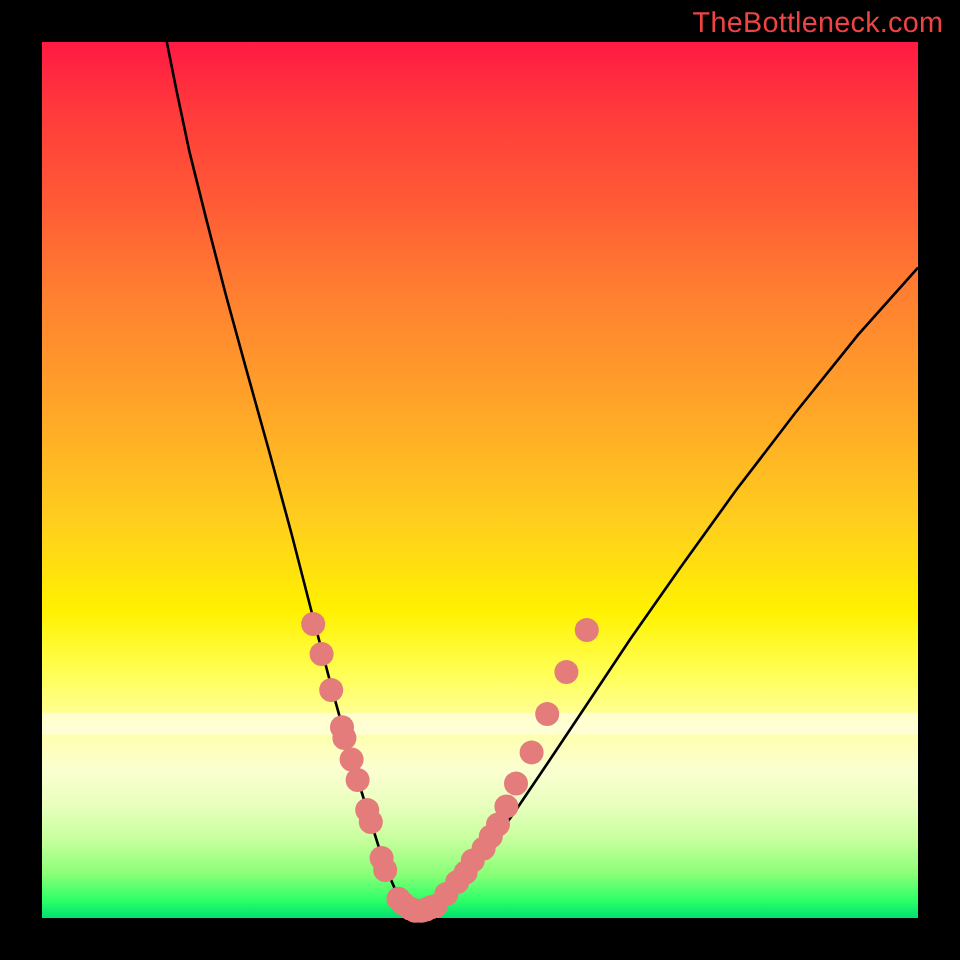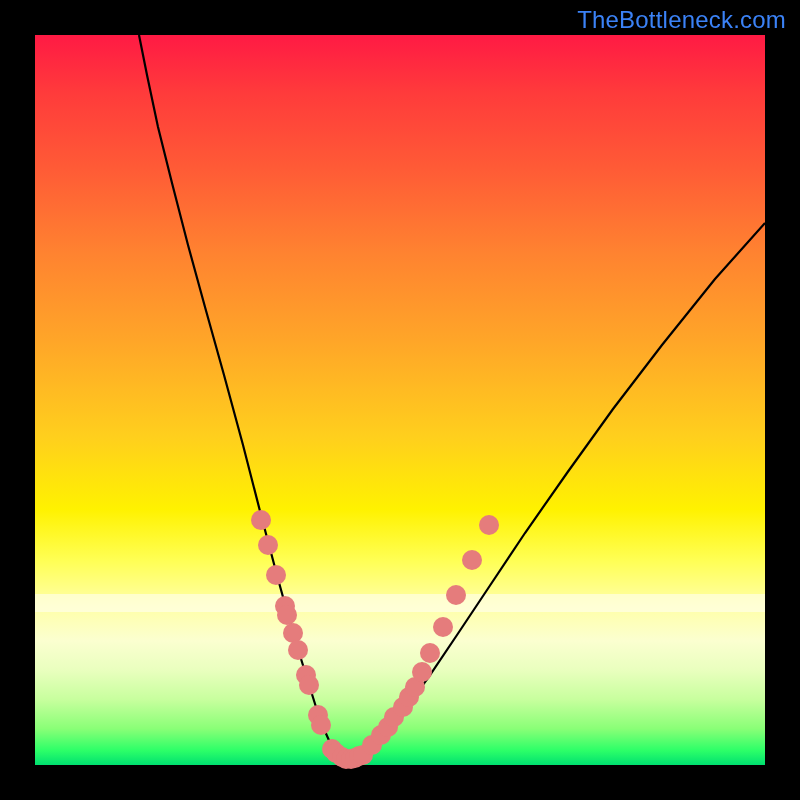--- a/index.html
+++ b/index.html
@@ -49,21 +49,21 @@
     width: 100%;
     height: 18px;
     top: 559px;
     background: #fffffa;
     opacity: 0.55;
   }
   .watermark {
     position: absolute;
     top: 6px;
     right: 14px;
-    color: #3b82f6;
+    color: #ef4444;
     font-size: 24px;
     font-weight: 500;
     letter-spacing: 0.2px;
   }
   svg.curve {
     position: absolute;
     top: 0;
     left: 0;
     width: 730px;
     height: 730px;

